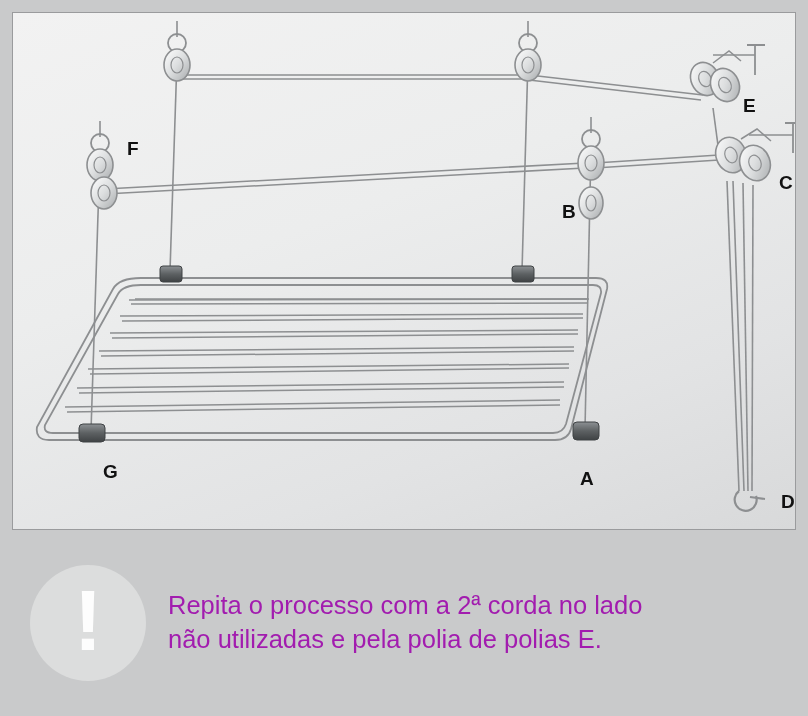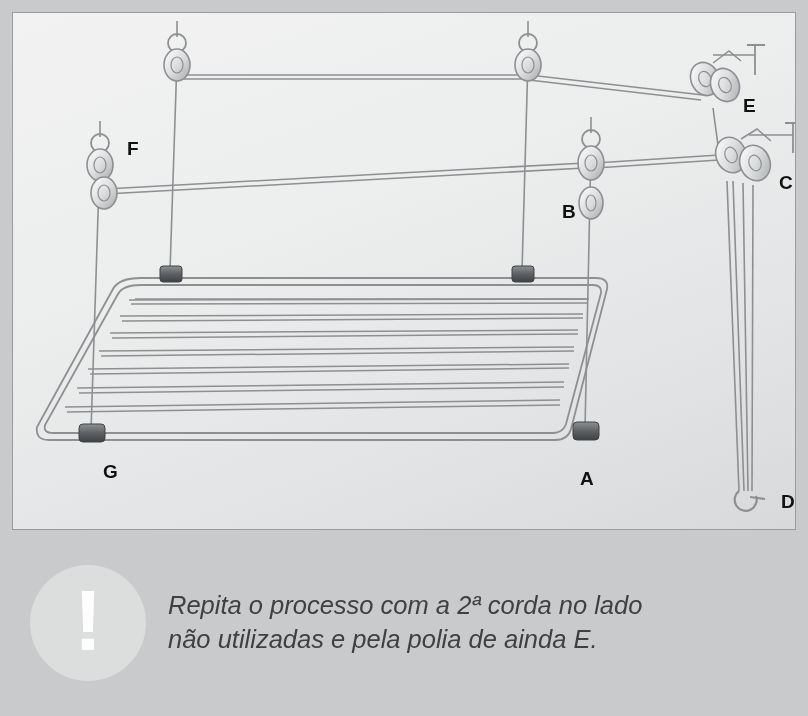--- a/index.html
+++ b/index.html
@@ -69,26 +69,25 @@
   }
   #note-icon .bang {
     font-family: "Liberation Sans", sans-serif;
     font-size: 86px;
     font-weight: bold;
     color: #fdfdfd;
     line-height: 1;
     margin-top: -6px;
   }
   #note-text {
-    color: #404040;
+    color: #a21caf;
     font-size: 25.5px;
     line-height: 1.33;
     font-family: "Liberation Sans", sans-serif;
     max-width: 600px;
-    font-style: italic;
   }
   #note-text span { display: block; white-space: nowrap; }
 </style>
 </head>
 <body>
 
 <div id="page">
 
   <div id="diagram-panel">
 
@@ -240,17 +239,17 @@
     <div class="lbl" style="left:90px;  top:449px;">G</div>
     <div class="lbl" style="left:567px; top:456px;">A</div>
   </div>
 
   <div id="note-bar">
     <div id="note-icon">
       <div class="bang">!</div>
     </div>
     <div id="note-text">
       <span>Repita o processo com a 2ª corda no lado</span>
-      <span>não utilizadas e pela polia de ainda E.</span>
+      <span>não utilizadas e pela polia de polias E.</span>
     </div>
   </div>
 
 </div>
 
 </body></html>

